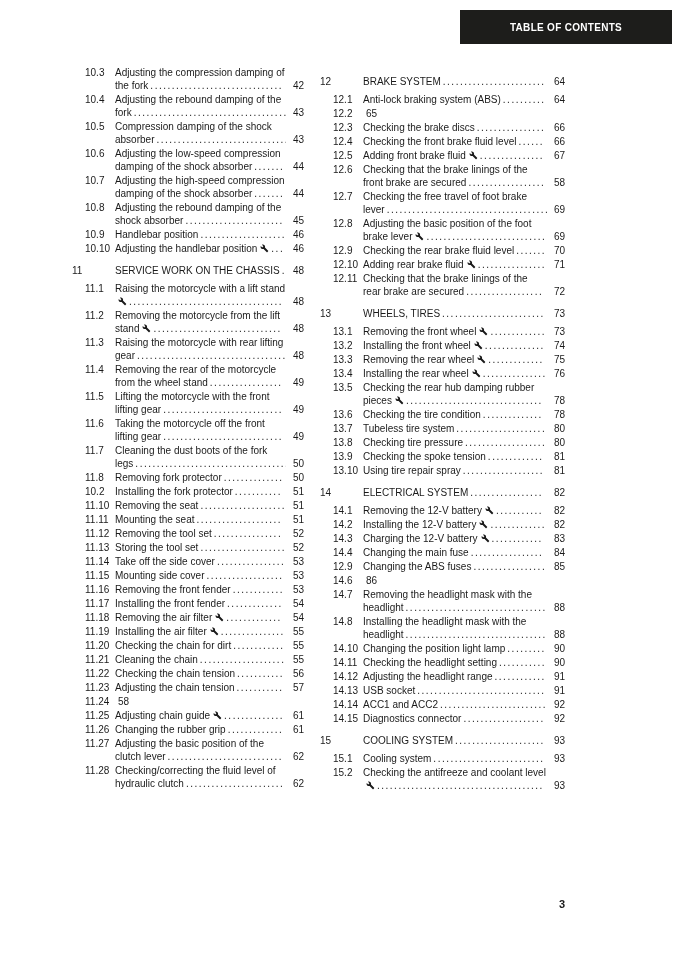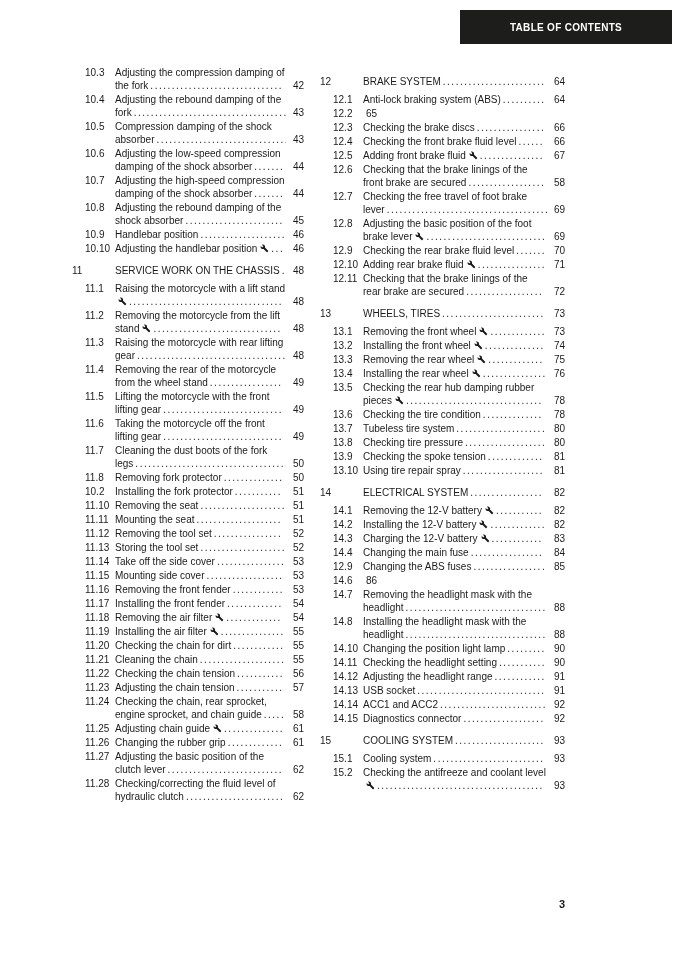--- a/index.html
+++ b/index.html
@@ -251,21 +251,20 @@
           <span class="titlecell"><span class="label">Checking the chain tension</span><span class="dots">...........</span></span>
           <span class="pg">56</span>
         </div>
         <div class="entry sub">
           <span class="num">11.23</span>
           <span class="titlecell"><span class="label">Adjusting the chain tension</span><span class="dots">...........</span></span>
           <span class="pg">57</span>
         </div>
         <div class="entry sub">
           <span class="num">11.24</span>
-          <span class="titlecell"><span class="label">Checking the chain, rear sprocket, engine sprocket, and chain guide</span><span class="dots">.....</span></span>
           <span class="pg">58</span>
         </div>
         <div class="entry sub">
           <span class="num">11.25</span>
           <span class="titlecell"><span class="label">Adjusting chain guide</span><svg viewBox="0 0 24 24" class="wrench">
               <path d="M21.7 18.1l-8.5-8.5c.8-2.1.4-4.6-1.3-6.3C10.1 1.5 7.4 1.1 5.2 2.1L9 5.9 5.9 9 2.1 5.2c-1 2.2-.6 4.9 1.2 6.7 1.7 1.7 4.2 2.1 6.3 1.3l8.5 8.5c.4.4 1 .4 1.4 0l2.2-2.2c.4-.4.4-1 0-1.4z" fill="#1a1a1a"></path>
             </svg><span class="dots">..............</span></span>
           <span class="pg">61</span>
         </div>
         <div class="entry sub">

